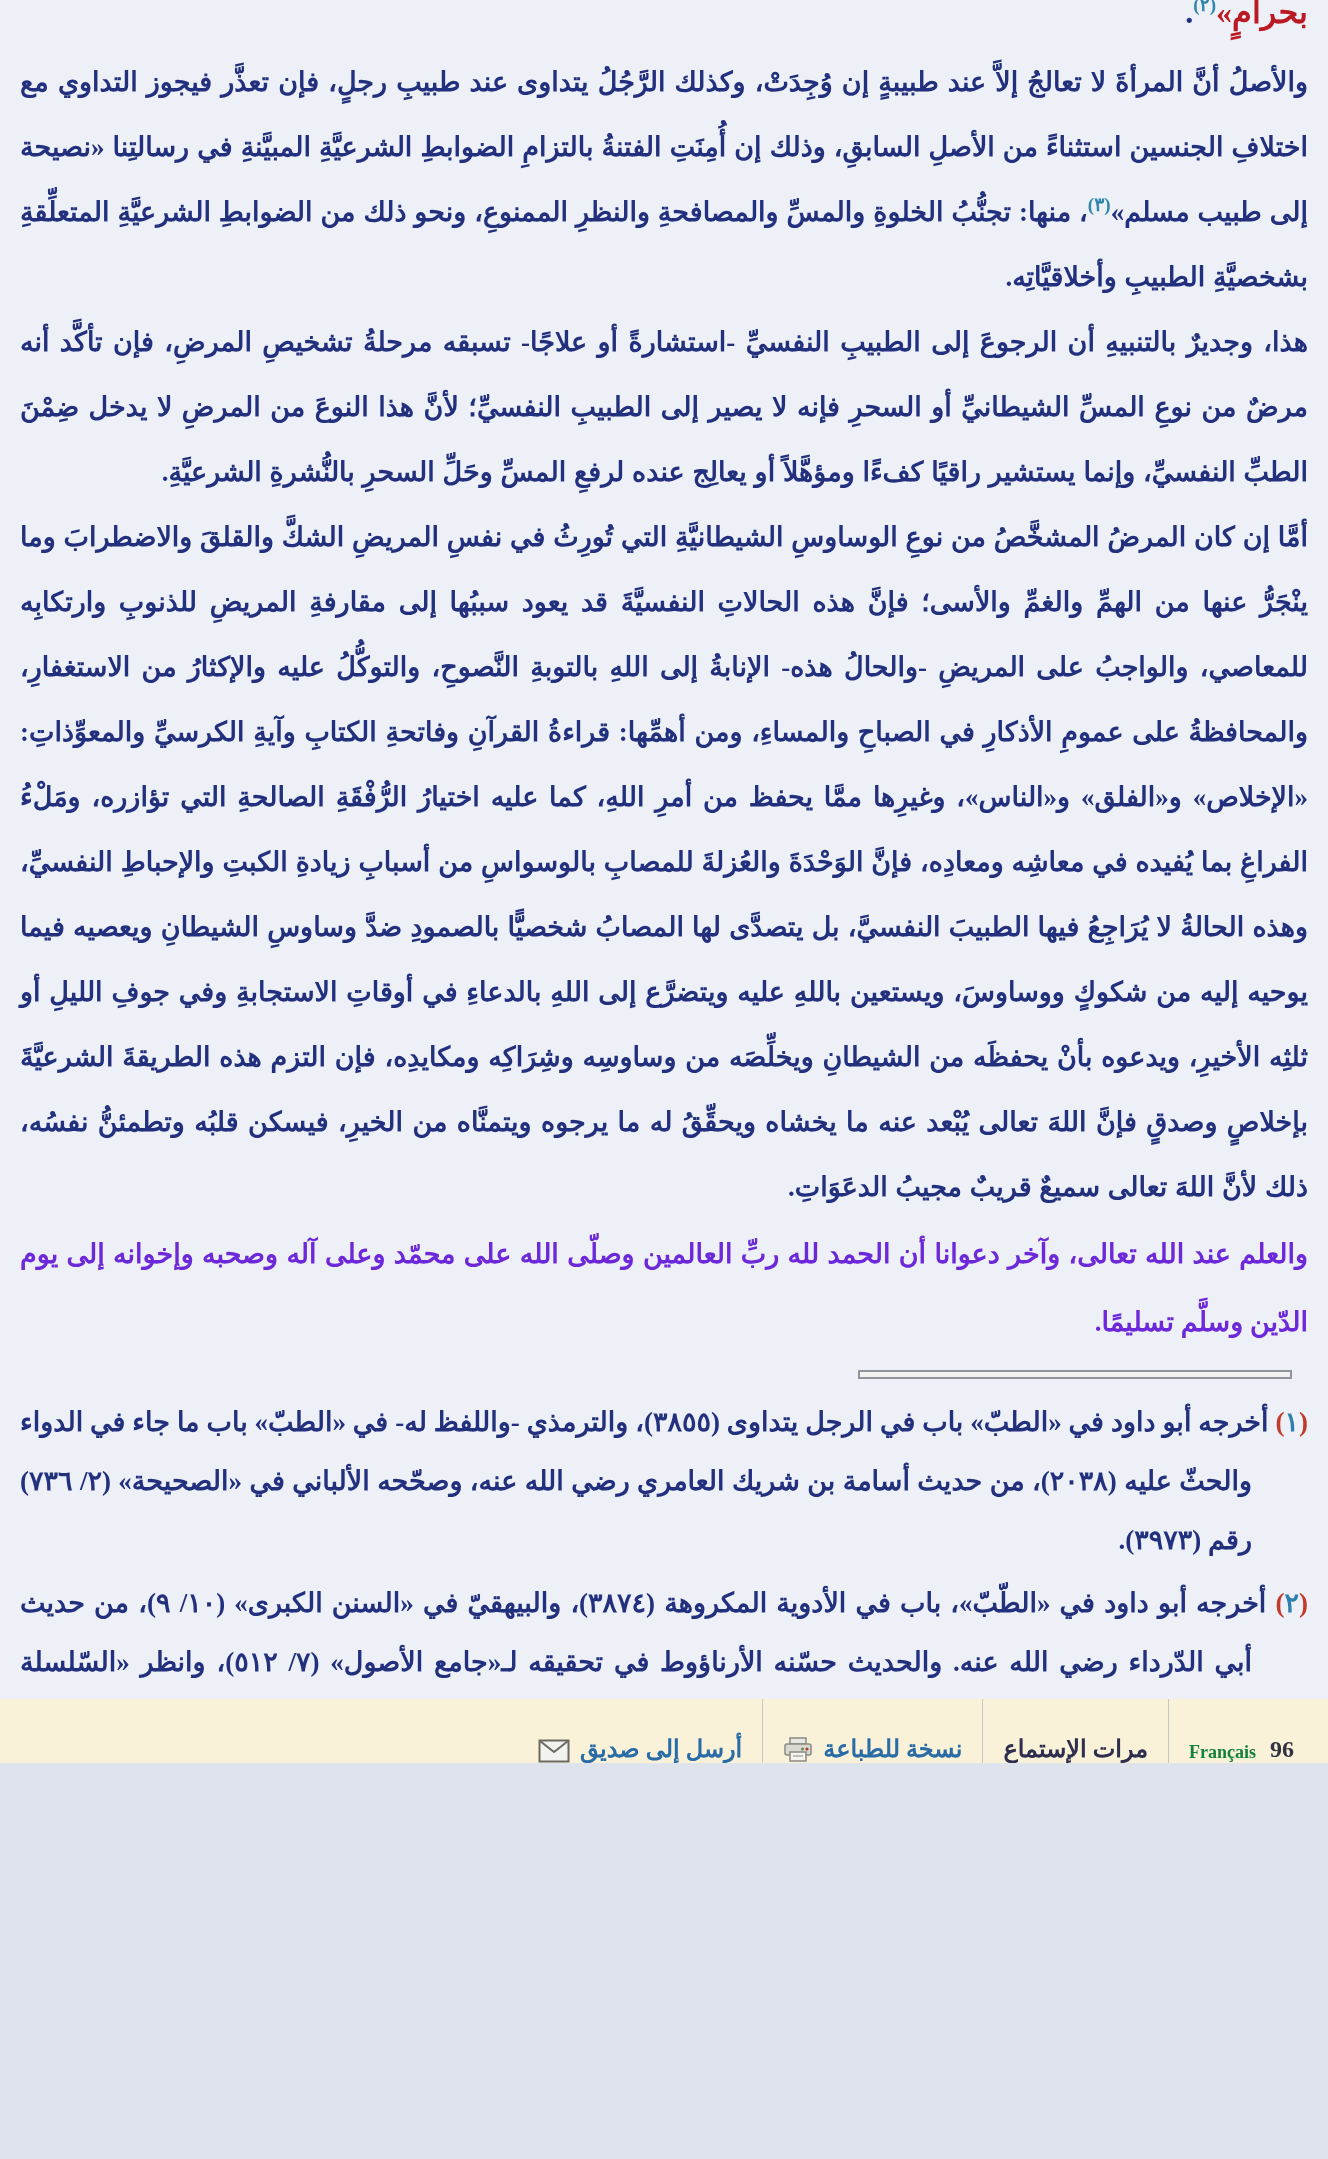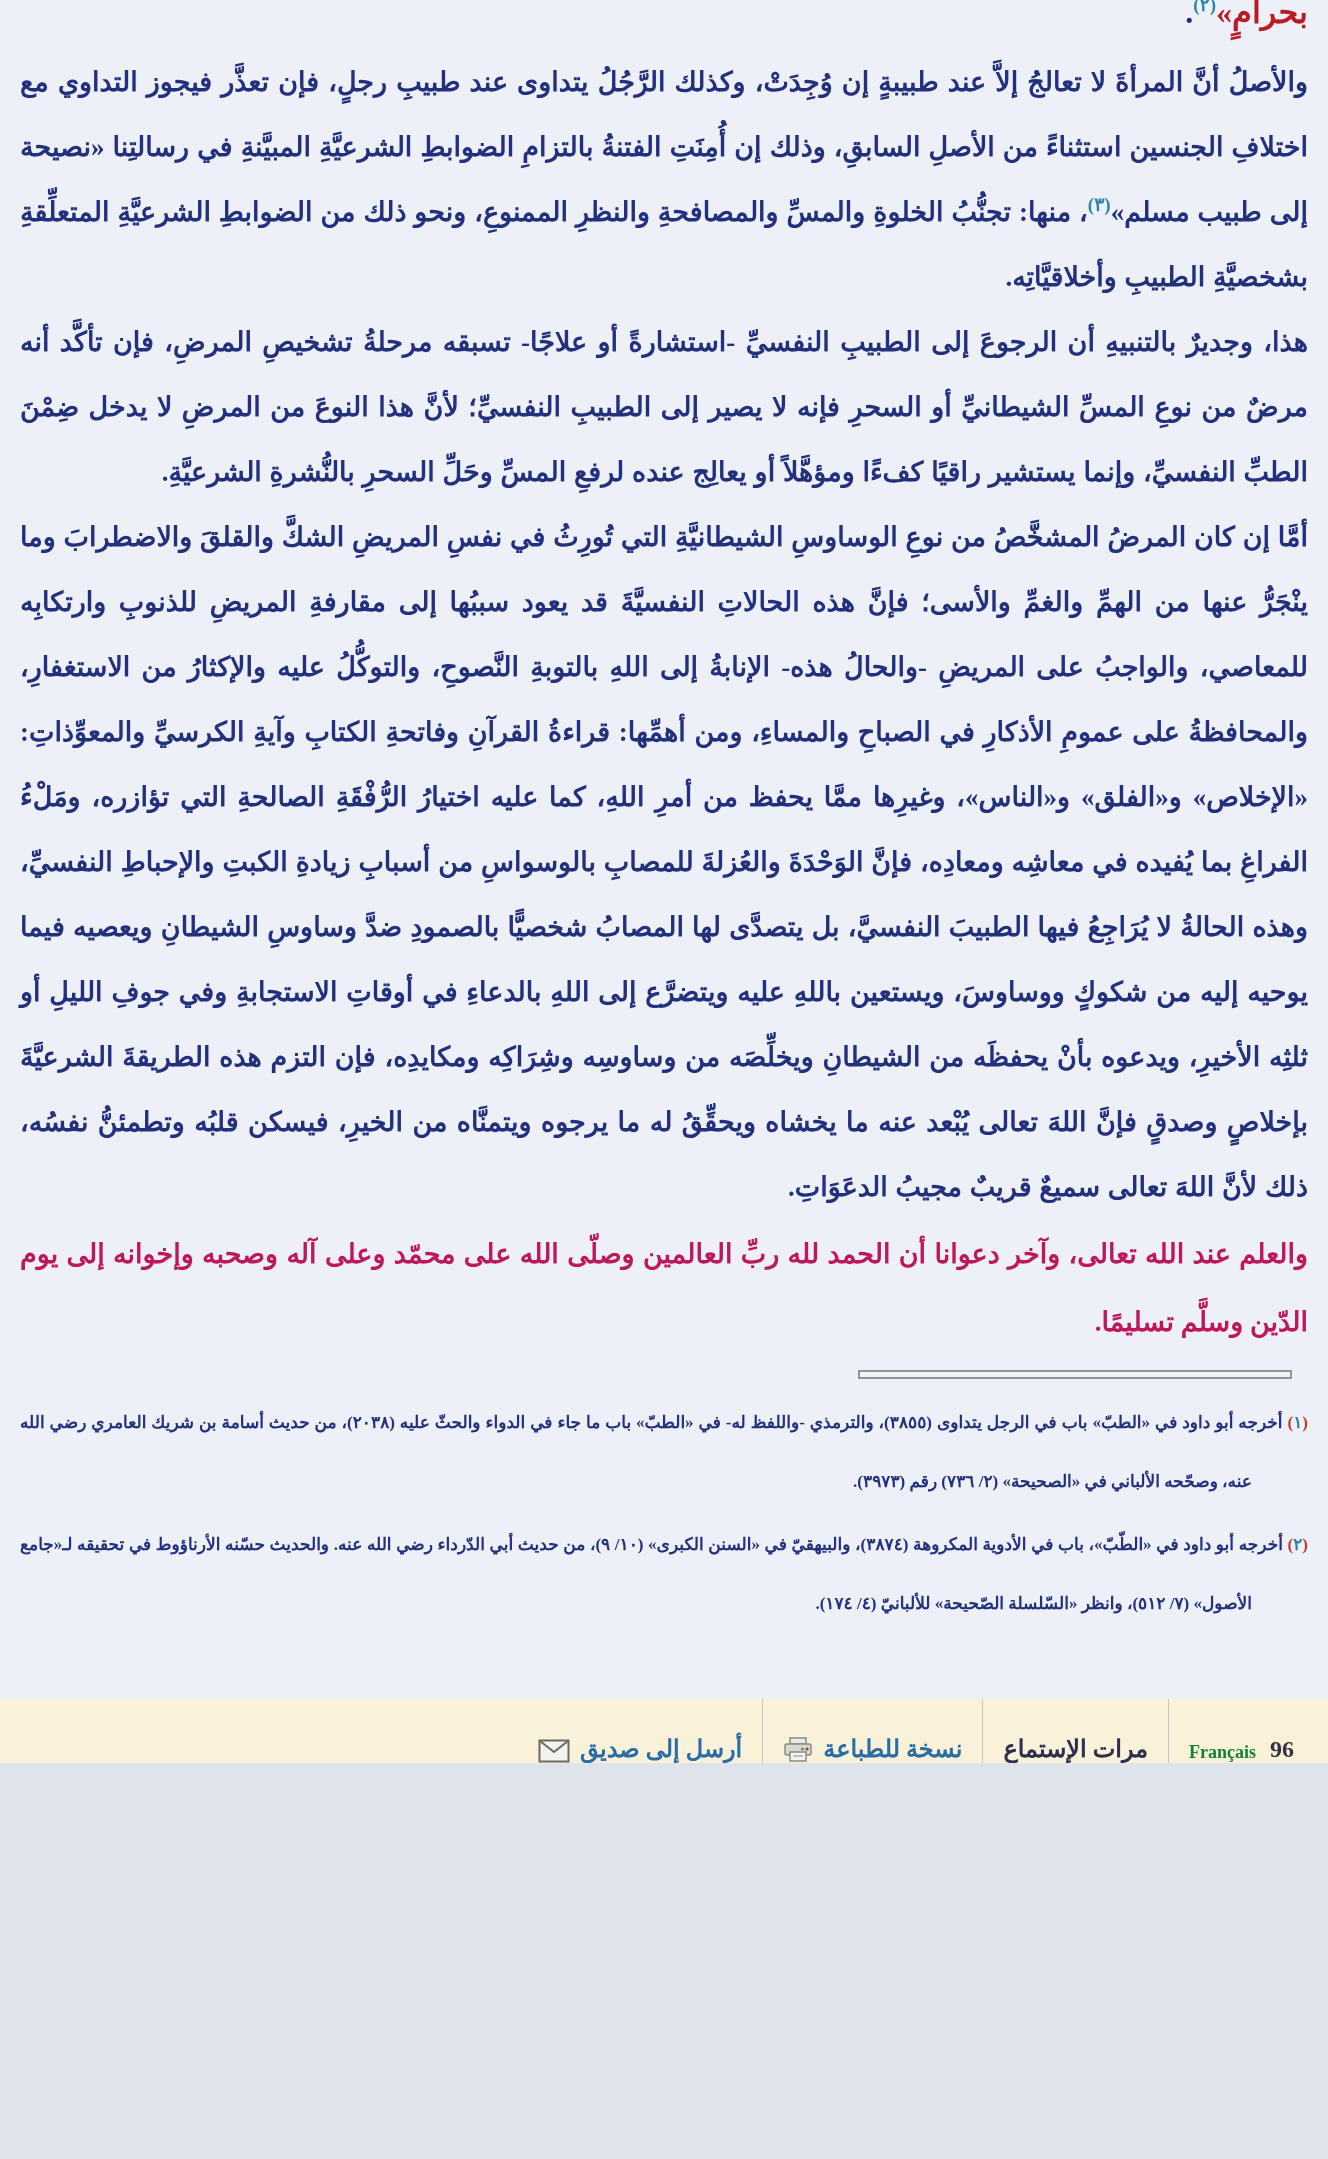--- a/index.html
+++ b/index.html
@@ -32,41 +32,41 @@
   .body-par {
     direction:rtl; text-align:justify;
     font-size:27px; font-weight:bold;
     color:#22307e;
     line-height:65px;
     word-spacing:1px;
   }
   .red-par {
     direction:rtl; text-align:justify;
     font-size:27px; font-weight:bold;
-    color:#be185d;
+    color:#6d28d9;
     line-height:68px;
   }
   .date-line {
     direction:rtl; text-align:center;
     font-size:27px; font-weight:bold;
     color:#22307e;
     line-height:72px;
   }
 
   .fn-sep {
     width:434px; height:9px;
     background:#f2f2f2;
     border:2px solid #8f959b;
     margin:14px 0 14px auto; 
     margin-right:16px;
   }
 
   .footnote {
     direction:rtl; text-align:justify;
-    font-size:17px; font-weight:bold;
+    font-size:27px; font-weight:bold;
     color:#22307e;
     line-height:59px;
     padding-right:56px;
     text-indent:-56px;
     margin-bottom:4px;
   }
   .fn-paren { color:#c23a2b; }
   .fn-num   { color:#2e7fae; }
 
   

